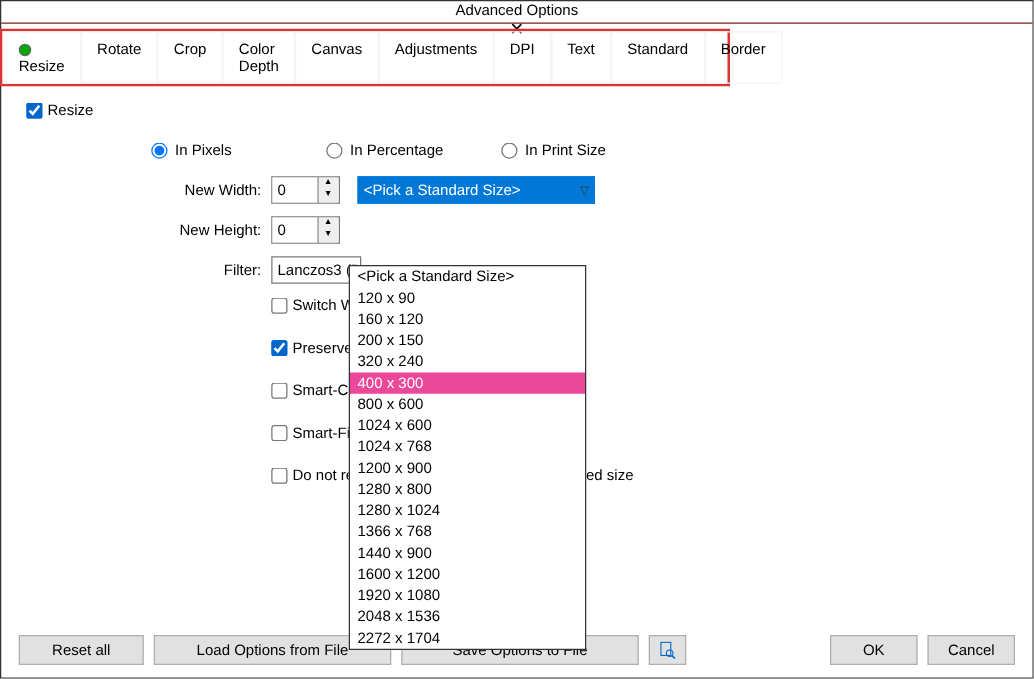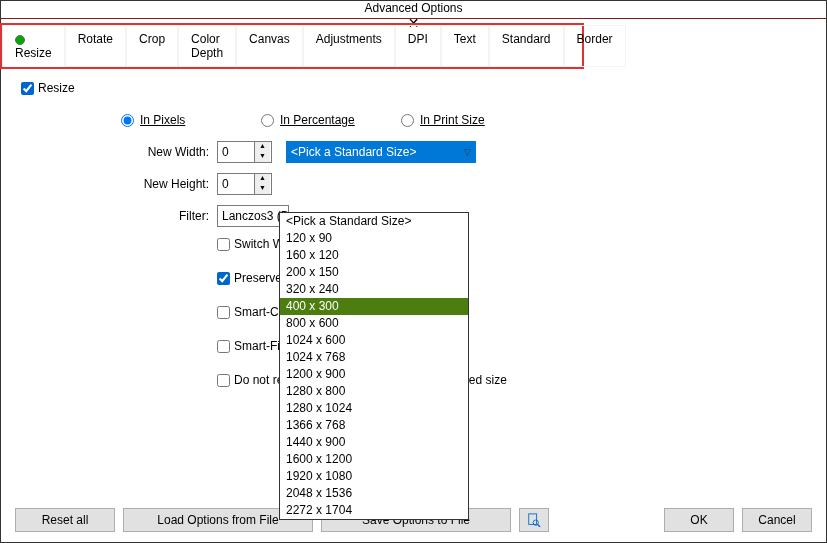--- a/index.html
+++ b/index.html
@@ -10,36 +10,36 @@
 .close-x { width: 40px; text-align: center; font-size: 14px; cursor: default; }
 .tabbar-wrap { width:584px; border: 2px solid #d33; margin: 4px 0 4px -1px; }
 .tabbar { display: flex; }
 .tab { padding: 6px 12px; border: 1px solid #f4f4f4; cursor: default; }
 .tab.active { border-bottom: 1px solid #fff; }
 .tab.active .dot { background: #0a0; }
 .dot { display: inline-block; width: 10px; height: 10px; border-radius: 50%; border: 1px solid #666; margin-right: 4px; vertical-align: middle; }
 .content { flex: 1; padding: 8px 20px; position: relative; }
 .cbx { display: inline-flex; align-items: center; gap: 4px; margin-bottom: 12px; }
 .cbx input { width: 13px; height: 13px; accent-color:#0066cc; }
-.radios { display: flex; margin: 6px 0 14px 100px; text-decoration: underline; }
+.radios { display: flex; margin: 6px 0 14px 100px; }
 .radio { display: inline-flex; align-items: center; gap: 6px; cursor: default; }
 .radio input { width: 13px; height: 13px; }
 .form-row { display: flex; align-items: center; margin-bottom: 10px; }
 .form-label { width: 196px; text-align: right; padding-right: 8px; }
 .spin { display: inline-flex; border: 1px solid #7a7a7a; height: 22px; width:55px; }
 .spin input { width: 36px; border: none; padding: 0 4px; outline: none; }
 .spin .arrows { width: 16px; display: flex; flex-direction: column; border-left: 1px solid #7a7a7a; }
 .spin .arrows span { flex: 1; text-align: center; font-size: 7px; line-height: 8px; cursor: default; background:#eee;}
 .select { display: inline-flex; align-items: center; border: 1px solid #7a7a7a; height: 22px; width: 190px; background: #fff; padding: 0 4px; cursor: default; justify-content: space-between; }
 .select .chev { font-size: 9px; color:#333; }
 .select.hl { background:#0078d7; color:#fff; border-color:#0078d7;}
 .check-row { margin-left: 196px; margin-bottom: 8px; }
 .dropdown { position: absolute; left: 278px; top: 139px; width: 190px; background: #fff; border: 1px solid #333; z-index: 10; }
 .dropdown .opt { padding: 1px 6px; cursor: default; line-height: 15px;}
-.dropdown .opt.sel { background: #4d7c0f; color: #fff; }
+.dropdown .opt.sel { background: #ec4899; color: #fff; }
 .footer { display: flex; gap: 8px; padding: 10px 14px; border-top: 0; align-items: center; }
 .btn { height: 24px; border: 1px solid #aeaeae; background: #e1e1e1; display: inline-flex; align-items: center; justify-content: center; cursor: default; }
 .btn.big { width: 190px; }
 .btn.small { width: 70px; }
 .btn.mid { width: 100px; }
 .btn.icon { width: 30px; }
 .spacer { flex: 1; }
 svg.lookup { width: 14px; height: 14px; }
 </style>
 </head>

